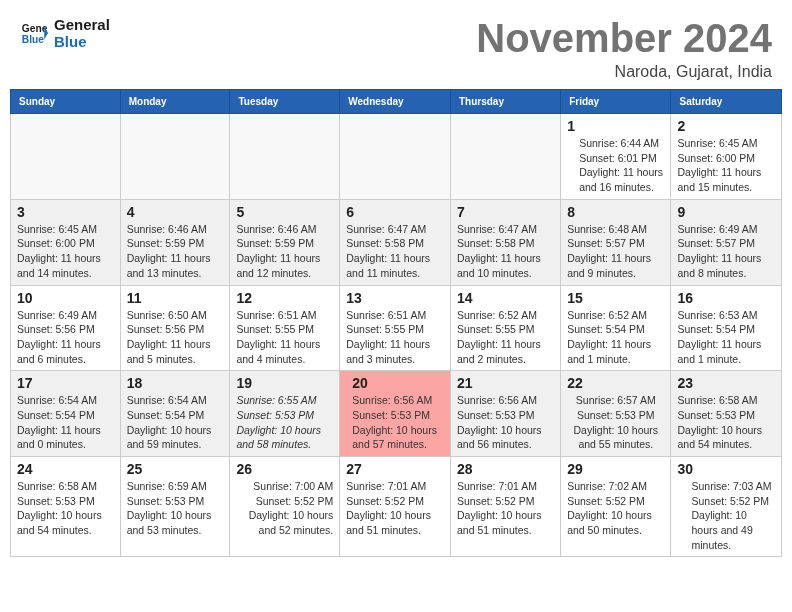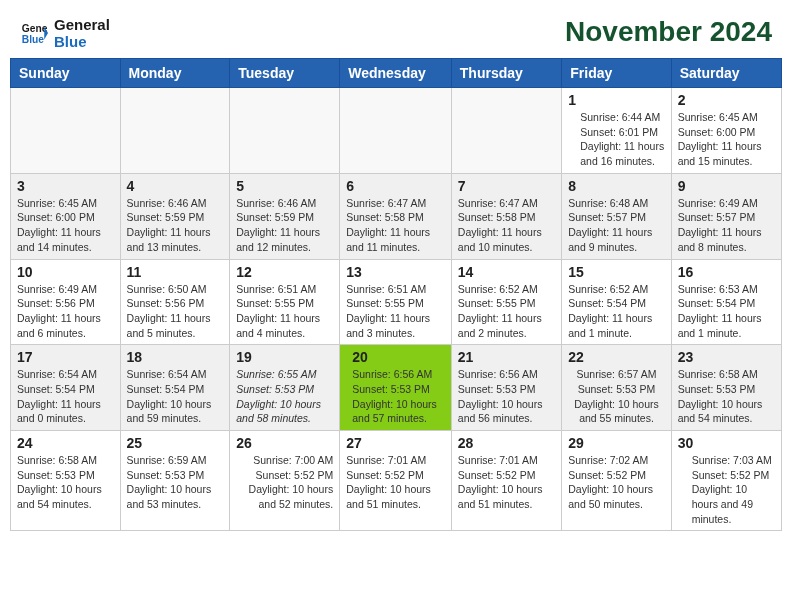--- a/index.html
+++ b/index.html
@@ -2,26 +2,26 @@
 <html><head>
   <meta charset="utf-8">
   <style>
     * { box-sizing: border-box; margin: 0; padding: 0; }
     body { font-family: Arial, sans-serif; background: #fff; width: 792px; min-height: 612px; }
     
     .header { display: flex; align-items: flex-start; justify-content: space-between; padding: 16px 20px 8px 20px; }
     .logo { display: flex; align-items: center; }
     .logo-icon { width: 28px; height: 28px; margin-right: 2px; }
     .title-section { text-align: right; }
-    .month-title { font-size: 28px; font-weight: bold; color: #14532d; }
+    .month-title { font-size: 40px; font-weight: bold; color: #737373; }
     .location { font-size: 16px; color: #444; margin-top: 2px; }
     
     .calendar { width: 100%; border-collapse: collapse; margin: 0 10px; width: calc(100% - 20px); margin-left: 10px; }
     
-    .day-header { background: #2563b0; color: white; text-align: left; padding: 6px 8px; font-size: 14px; font-weight: bold; border: 1px solid #1a4f9a; }
+    .day-header { background: #2563b0; color: white; text-align: left; padding: 6px 8px; font-size: 10px; font-weight: bold; border: 1px solid #1a4f9a; }
     
     .cal-cell { vertical-align: top; border: 1px solid #ccc; padding: 4px 6px; width: 113px; min-height: 80px; background: #fff; }
     .cal-cell.empty { background: #f8f8f8; }
     
     .day-num { font-size: 14px; font-weight: bold; color: #222; margin-bottom: 2px; }
     .cell-text { font-size: 10.5px; color: #333; line-height: 1.4; }
     
     tr:nth-child(odd) .cal-cell:not(.empty) { background: #fff; }
     tr:nth-child(even) .cal-cell:not(.empty) { background: #f5f5f5; }
   </style>
@@ -35,20 +35,21 @@
       <text x="2" y="26" font-size="11" font-weight="bold" fill="#1a6bbf">Blue</text>
       <polygon points="26,8 30,15 26,22" fill="#1a6bbf"></polygon>
     </svg>
     <div style="margin-left:4px;">
       <div style="font-size:15px;font-weight:bold;color:#1a1a1a;">General</div>
       <div style="font-size:15px;font-weight:bold;color:#1a6bbf;">Blue</div>
     </div>
   </div>
   <div class="title-section">
     <div class="month-title">November 2024</div>
+    <div class="location">Naroda, Gujarat, India</div>
   </div>
 </div>
 
 <table class="calendar">
   <thead>
     <tr id="header-row">
     <th class="day-header">Sunday</th>
         <th class="day-header">Monday</th>
         <th class="day-header">Tuesday</th>
         <th class="day-header">Wednesday</th>
@@ -177,21 +178,21 @@
           <div class="cell-text" style="white-space: pre-line;">Sunrise: 6:54 AM
 Sunset: 5:54 PM
 Daylight: 10 hours and 59 minutes.</div>
         </td>
         <td class="cal-cell" style="background: rgb(240, 240, 240);">
           <div class="day-num">19</div>
           <div class="cell-text" style="white-space: pre-line; font-style: italic;">Sunrise: 6:55 AM
 Sunset: 5:53 PM
 Daylight: 10 hours and 58 minutes.</div>
         </td>
-        <td class="cal-cell" style="background: #84cc16; padding-left: 12px;">
+        <td class="cal-cell" style="background: #fca5a5; padding-left: 12px;">
           <div class="day-num">20</div>
           <div class="cell-text" style="white-space: pre-line;">Sunrise: 6:56 AM
 Sunset: 5:53 PM
 Daylight: 10 hours and 57 minutes.</div>
         </td>
         <td class="cal-cell" style="background: rgb(240, 240, 240);">
           <div class="day-num">21</div>
           <div class="cell-text" style="white-space: pre-line;">Sunrise: 6:56 AM
 Sunset: 5:53 PM
 Daylight: 10 hours and 56 minutes.</div>

